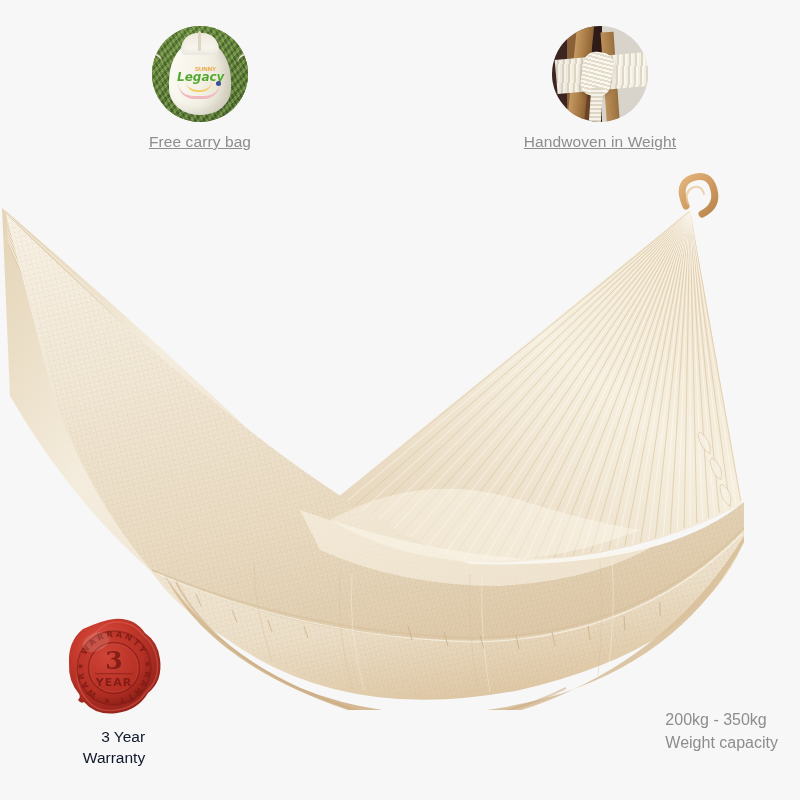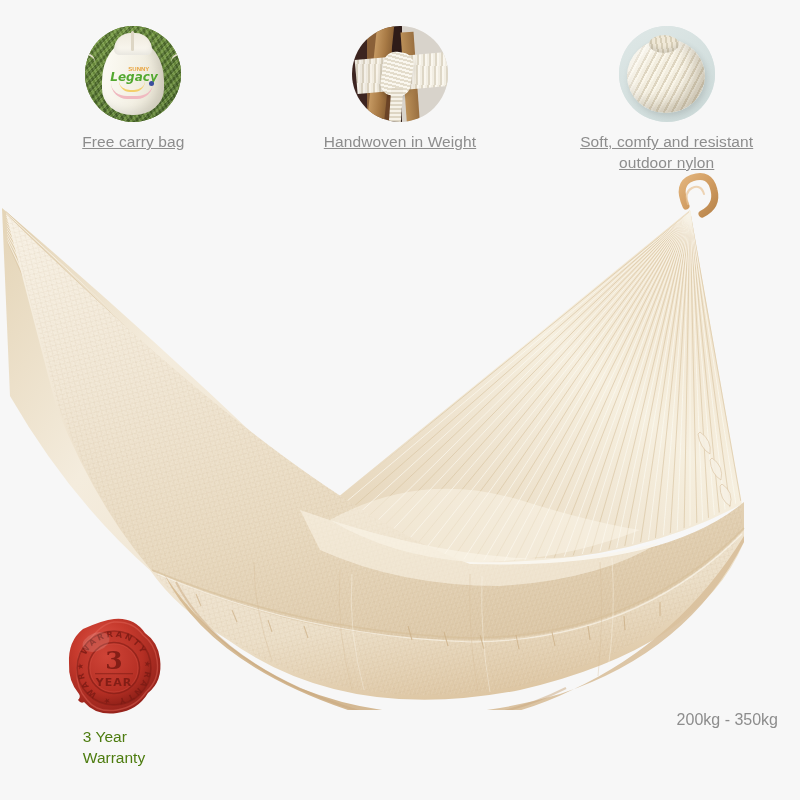--- a/index.html
+++ b/index.html
@@ -261,22 +261,22 @@
     align-items: center;
   }
   .seal-wrap {
     width: 104px; height: 104px;
     position: relative;
   }
   .warranty-label {
     margin-top: 6px;
     font-size: 15.5px;
     line-height: 21px;
-    color: #4d7c0f;
-    text-align: left;
+    color: #0f172a;
+    text-align: right;
   }
 
   
   .capacity {
     position: absolute;
     right: 22px;
     top: 708px;
     text-align: left;
     z-index: 6;
   }
@@ -318,27 +318,20 @@
         <div class="wall"></div>
         <div class="post"></div>
         <div class="post2"></div>
         <div class="strands"></div>
         <div class="knot"></div>
         <div class="tail"></div>
       </div>
       <div class="feature-label">Handwoven in Weight</div>
     </div>
 
-    <div class="feature">
-      <div class="feature-circle c-ball">
-        <div class="bg"></div>
-        <div class="ball"></div>
-      </div>
-      <div class="feature-label">Soft, comfy and resistant outdoor nylon</div>
-    </div>
 
 
   </div>
 
   <svg id="hammock" viewBox="0 0 800 540">
     <defs>
       <linearGradient id="gBodyMain" x1="0" y1="0" x2="0.35" y2="1">
         <stop offset="0%" stop-color="#f8f2e6"></stop>
         <stop offset="35%" stop-color="#f1e7d5"></stop>
         <stop offset="70%" stop-color="#e8d9bf"></stop>
@@ -624,15 +617,16 @@
       </svg>
     </div>
     <div class="warranty-label">
       <div>3 Year</div>
       <div>Warranty</div>
     </div>
   </div>
 
   <div class="capacity">
     <div>200kg - 350kg</div>
+    <div>Weight capacity</div>
   </div>
 
 </div>
 
 </body></html>

